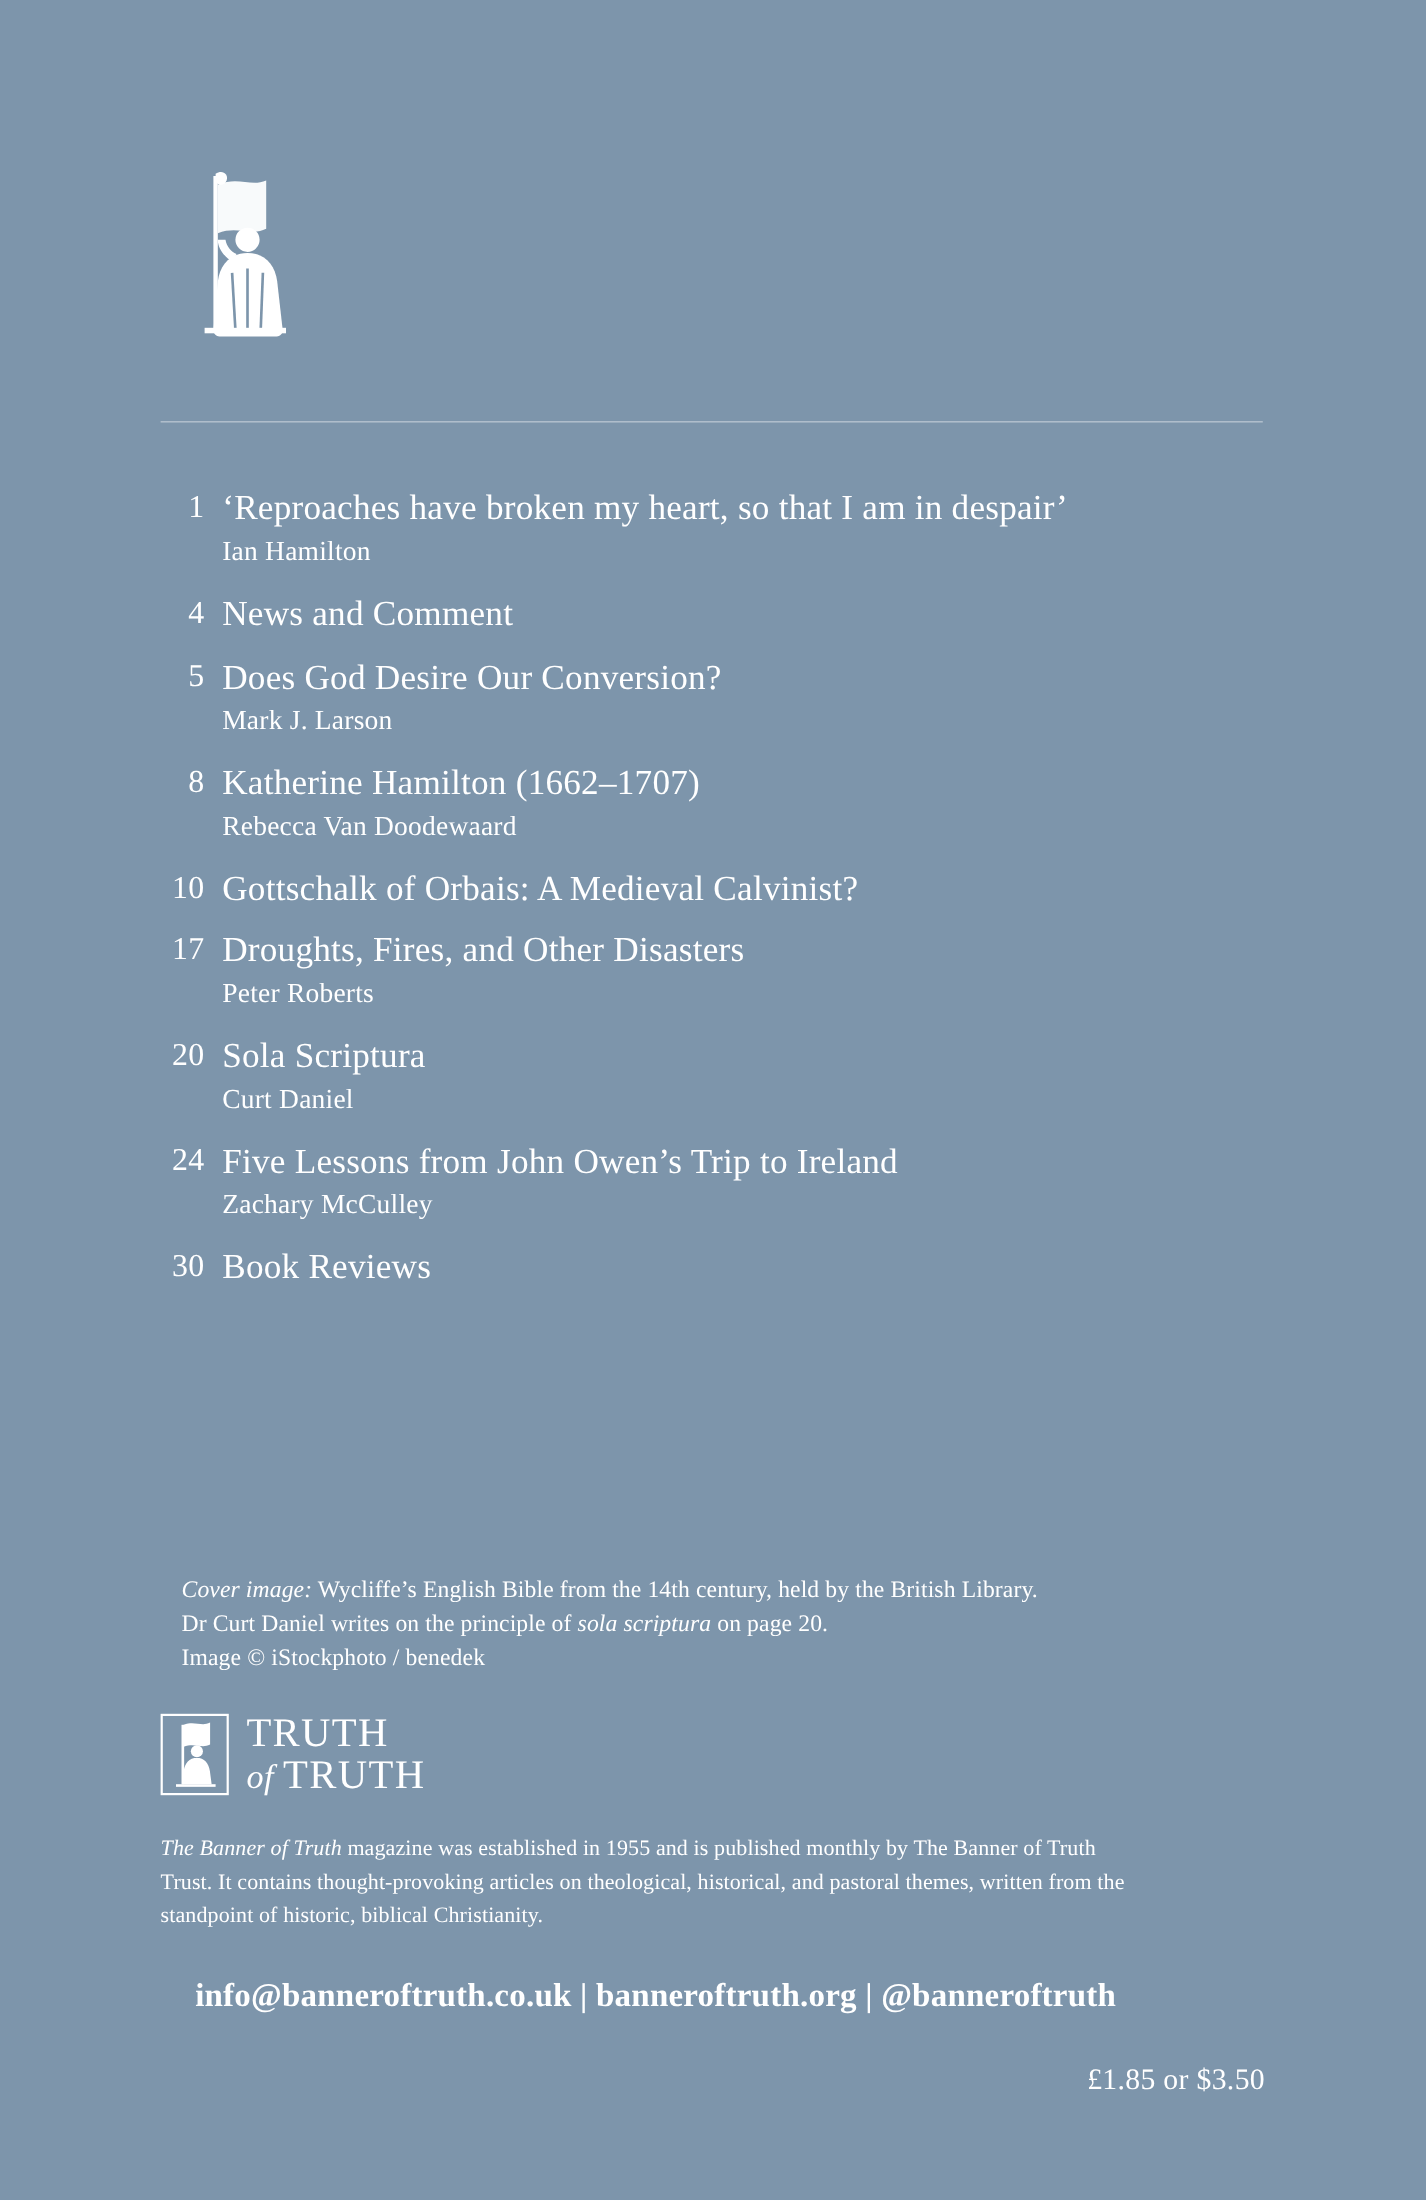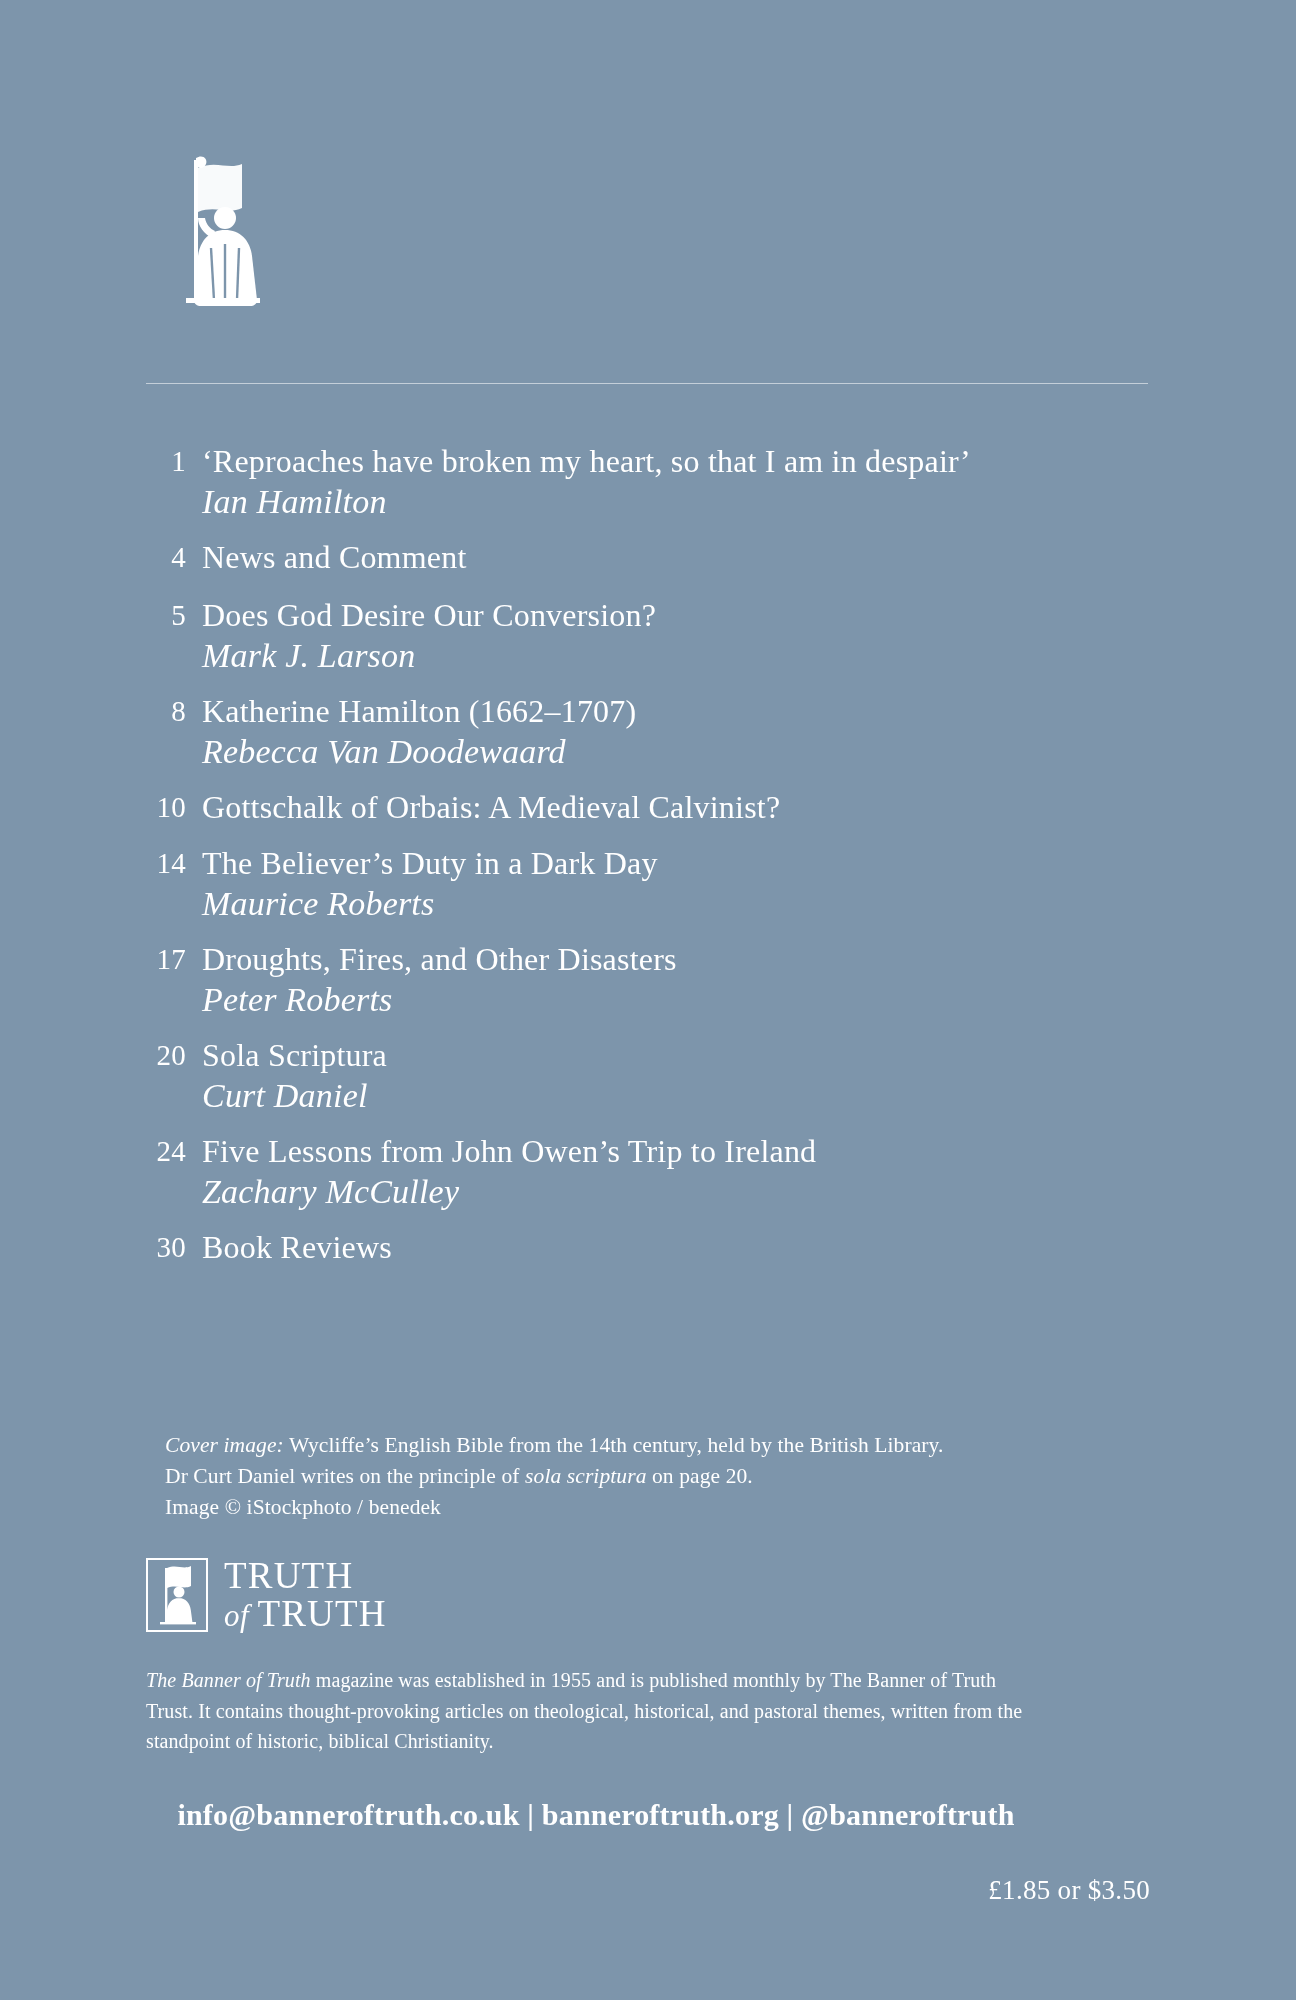--- a/index.html
+++ b/index.html
@@ -65,23 +65,22 @@
   }
   .entry .body {
     flex: 1 1 auto;
   }
   .entry .title {
     font-size: 32px;
     line-height: 42px;
     letter-spacing: 0.2px;
   }
   .entry .author {
-    font-size: 34px;
+    font-size: 25px;
     line-height: 40px;
-    font-style: italic;
     letter-spacing: 0.2px;
   }
   .entry.no-author { margin-bottom: 16px; }
 
   
   .cover-note {
     position: absolute;
     left: 146px;
     top: 1430px;
     width: 980px;
@@ -233,27 +232,20 @@
       </div>
     </div>
 
     <div class="entry">
       <div class="page-no">10</div>
       <div class="body">
         <div class="title">Gottschalk of Orbais: A Medieval Calvinist?</div>
       </div>
     </div>
 
-    <div class="entry">
-      <div class="page-no">14</div>
-      <div class="body">
-        <div class="title">The Believer’s Duty in a Dark Day</div>
-        <div class="author">Maurice Roberts</div>
-      </div>
-    </div>
 
     <div class="entry">
       <div class="page-no">17</div>
       <div class="body">
         <div class="title">Droughts, Fires, and Other Disasters</div>
         <div class="author">Peter Roberts</div>
       </div>
     </div>
 
     <div class="entry">

